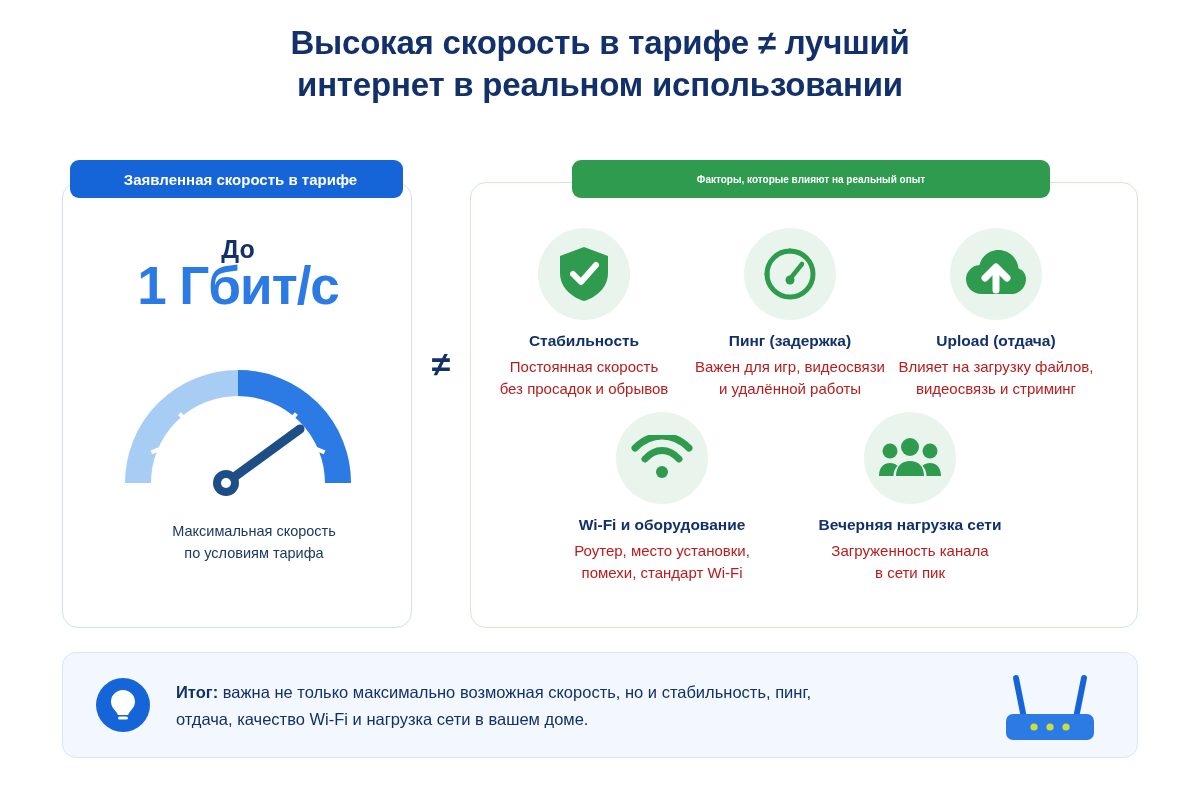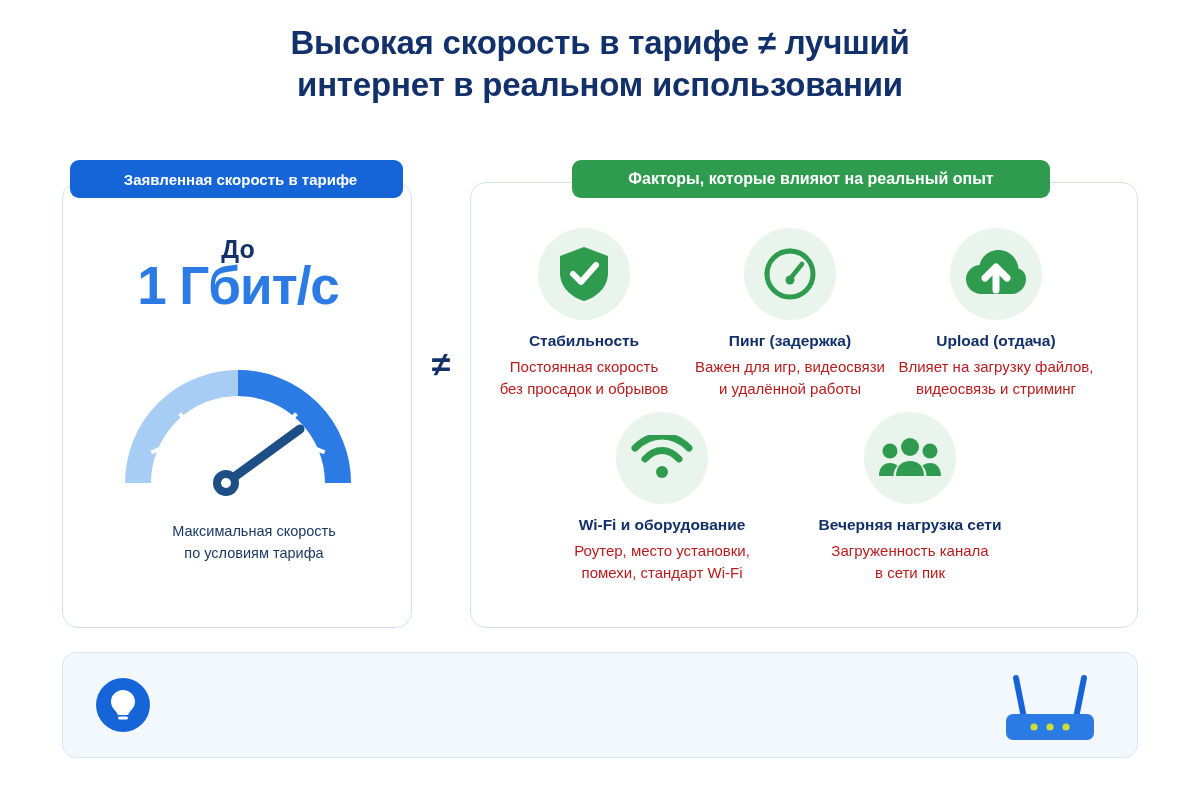--- a/index.html
+++ b/index.html
@@ -135,21 +135,21 @@
   }
   .right-badge {
     position: absolute;
     left: 572px;
     top: 160px;
     width: 478px;
     height: 38px;
     background: #2e9b4f;
     border-radius: 9px;
     color: #ffffff;
-    font-size: 16px;
+    font-size: 10px;
     font-weight: bold;
     display: flex;
     align-items: center;
     justify-content: center;
     box-sizing: border-box;
   }
 
   .factor {
     position: absolute;
     width: 212px;
@@ -355,20 +355,24 @@
     </div>
   </div>
 
   <div class="footer"></div>
   <div class="footer-bulb">
     <svg width="30" height="34" viewBox="0 0 30 34">
       <path d="M15 2 C8.4 2 3 7.2 3 13.6 C3 18 5.6 21 7.8 23.4 C9 24.7 9.6 25.8 9.8 27 H20.2 C20.4 25.8 21 24.7 22.2 23.4 C24.4 21 27 18 27 13.6 C27 7.2 21.6 2 15 2 Z" fill="#ffffff"></path>
       <rect x="10" y="28.4" width="10" height="3.2" rx="1.6" fill="#ffffff"></rect>
     </svg>
   </div>
+  <div class="footer-text">
+    <b>Итог:</b><span> важна не только максимально возможная скорость, но и стабильность, пинг,</span><br>
+    <span>отдача, качество Wi-Fi и нагрузка сети в вашем доме.</span>
+  </div>
   <div class="router">
     <svg width="120" height="72" viewBox="0 0 120 72">
       <line x1="34" y1="46" x2="26" y2="6" stroke="#1565d8" stroke-width="6" stroke-linecap="round"></line>
       <line x1="86" y1="46" x2="94" y2="6" stroke="#1565d8" stroke-width="6" stroke-linecap="round"></line>
       <rect x="16" y="42" width="88" height="26" rx="7" fill="#2c7be5"></rect>
       <circle cx="44" cy="55" r="3.6" fill="#cddc39"></circle>
       <circle cx="60" cy="55" r="3.6" fill="#cddc39"></circle>
       <circle cx="76" cy="55" r="3.6" fill="#cddc39"></circle>
     </svg>
   </div>

